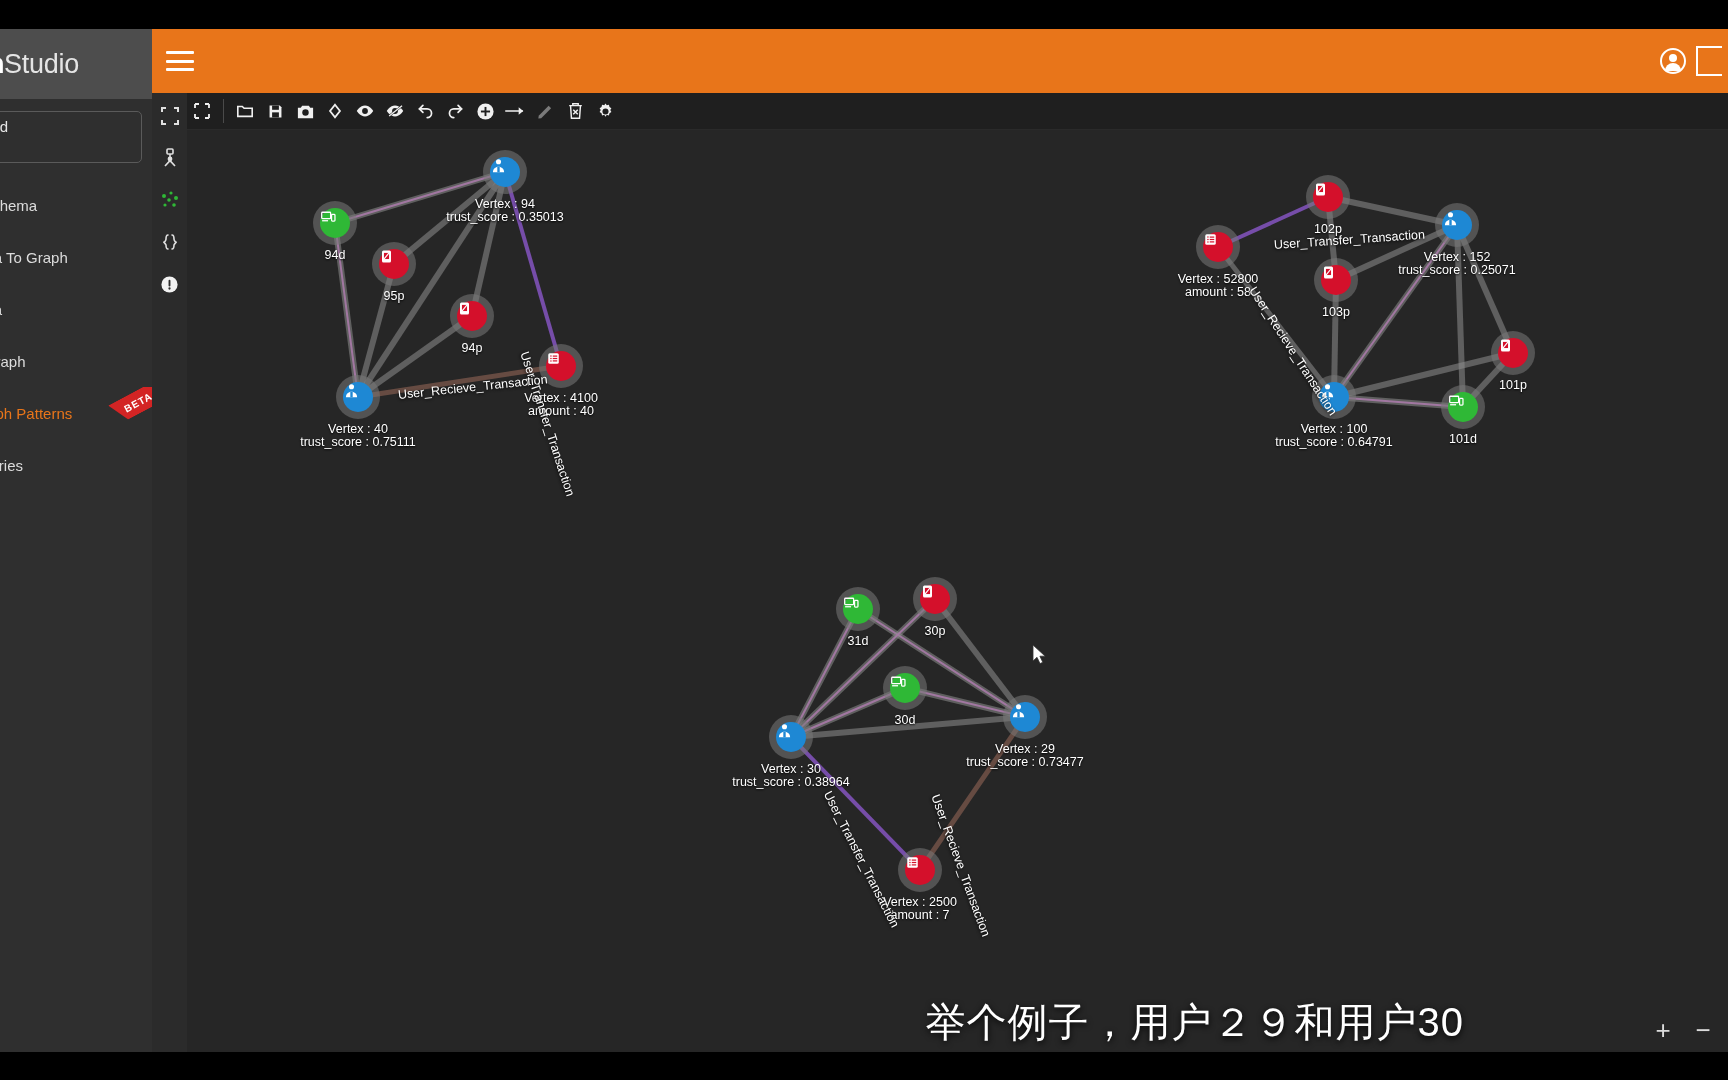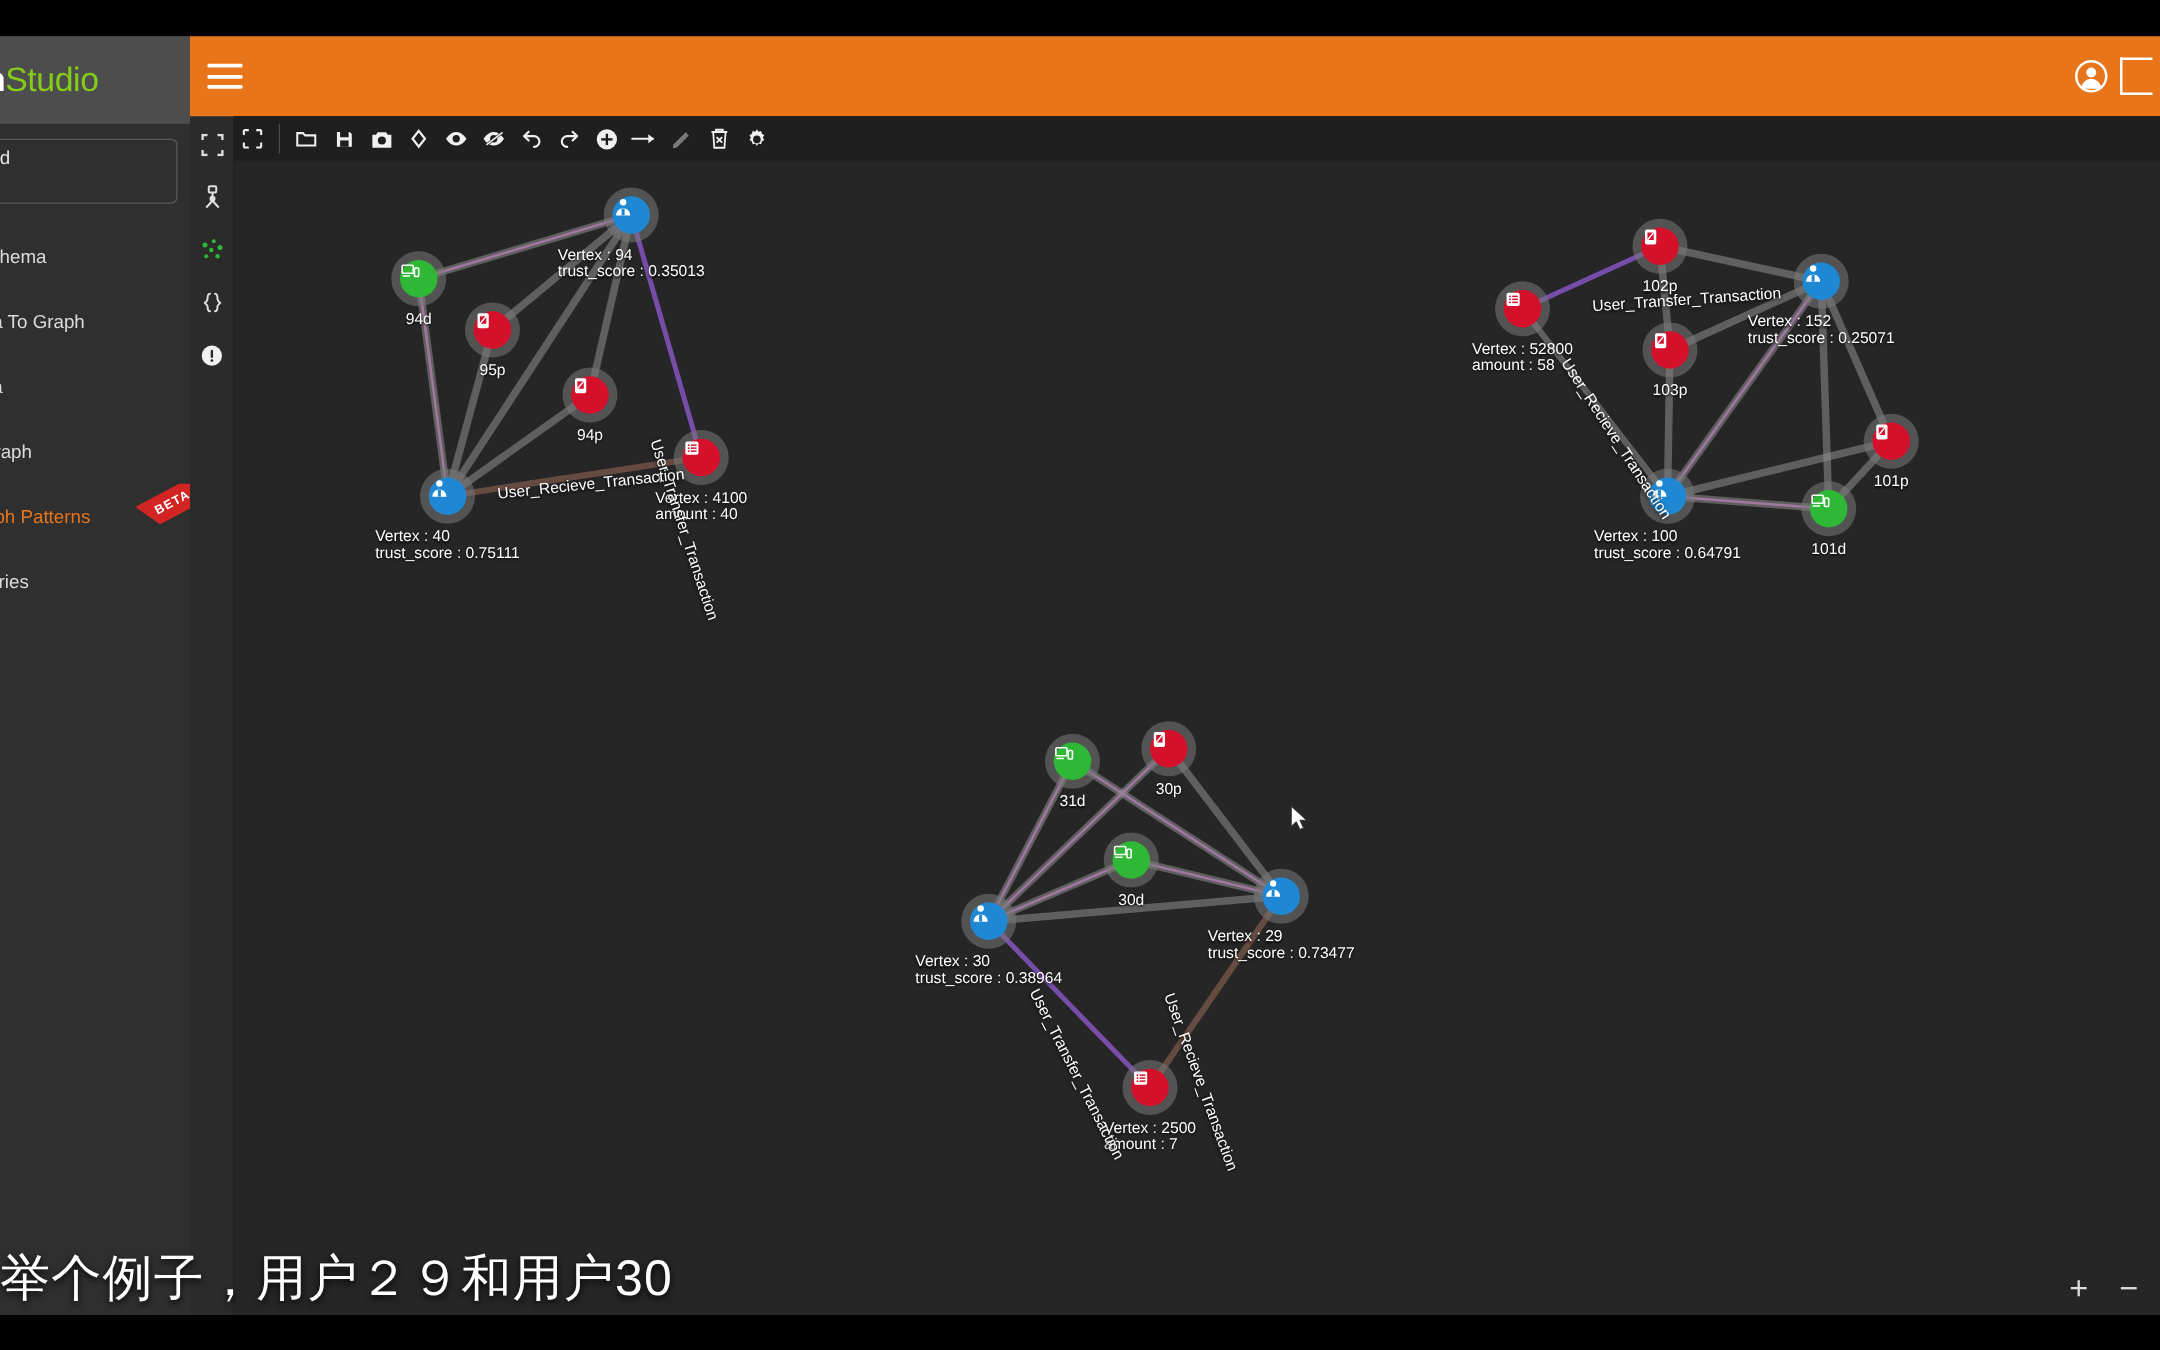--- a/index.html
+++ b/index.html
@@ -17,21 +17,21 @@
   .sidebar {
     position:absolute; left:0; top:29px; width:152px; height:1023px;
     background:#2f2f2f;
   }
   .sidebar-logo {
     height:70px; background:#4d4d4d; display:flex; align-items:center;
     padding-left:0; overflow:hidden;
   }
   .logo-text { font-size:27px; color:#e8e8e8; white-space:nowrap; margin-left:-43px; letter-spacing:-0.3px;}
   .logo-text b { font-weight:700; color:#fff; }
-  .logo-text span { font-weight:300; color:#84cc16; }
+  .logo-text span { font-weight:300; color:#e5e5e5; }
 
   .graph-card {
     margin:12px 10px 0 -42px; height:52px; border:1px solid #5a5a5a; border-radius:5px;
     padding:6px 0 0 10px; overflow:hidden;
   }
   .graph-card .gc-title { font-size:15px; color:#e6e6e6; white-space:nowrap; }
   .graph-card .gc-sub { font-size:12px; color:#c4c4c4; white-space:nowrap; margin-top:2px;}
 
   .nav { margin-top:16px; }
   .nav-item {
@@ -95,37 +95,37 @@
     position:absolute; left:50%; top:50%; transform:translate(-50%,-50%);
     width:30px; height:30px; border-radius:50%;
     display:flex; align-items:center; justify-content:center; color:#fff;
   }
   .node .disc.user { background:#1e88d4; }
   .node .disc.payment { background:#d4102b; }
   .node .disc.device { background:#2fb836; }
   .node .disc.txn { background:#d4102b; }
   .node .nlabel {
     position:absolute; left:50%; top:26px; transform:translateX(-50%);
-    color:#fff; font-size:12.5px; line-height:13px; white-space:nowrap;
+    text-align:center; color:#fff; font-size:12.5px; line-height:13px; white-space:nowrap;
     text-shadow:0 1px 2px #000;
   }
   .node .nlabel .l2 { display:block; }
 
   
   .elabel {
     position:absolute; color:#fff; font-size:12.5px; white-space:nowrap;
     text-shadow:0 1px 3px #000; transform-origin:0 50%;
   }
 
   
   .zoomctl { position:absolute; right:14px; bottom:12px; display:flex; align-items:center; gap:18px; color:#dcdcdc; }
   .zoomctl div { font-size:26px; line-height:20px; width:22px; text-align:center; }
 
   
-  .subs { position:absolute; left:0; bottom:30px; width:1464px; text-align:left; pointer-events:none; }
+  .subs { position:absolute; left:0; bottom:30px; width:1464px; text-align:right; pointer-events:none; }
   .sub-cn { font-size:40px; color:#fff; text-shadow:0 2px 6px rgba(0,0,0,.95); letter-spacing:1px; }
   .sub-en { font-size:21px; color:#fff; text-shadow:0 2px 6px rgba(0,0,0,.95); margin-top:8px; }
 </style>
 </head>
 <body>
 
 <div id="app">
 
   <div class="letterbox-top"></div>
 

